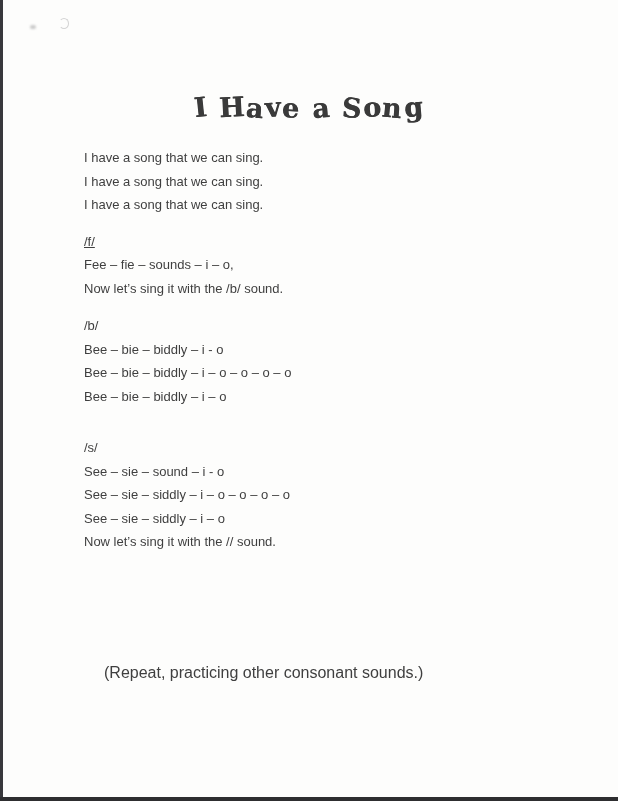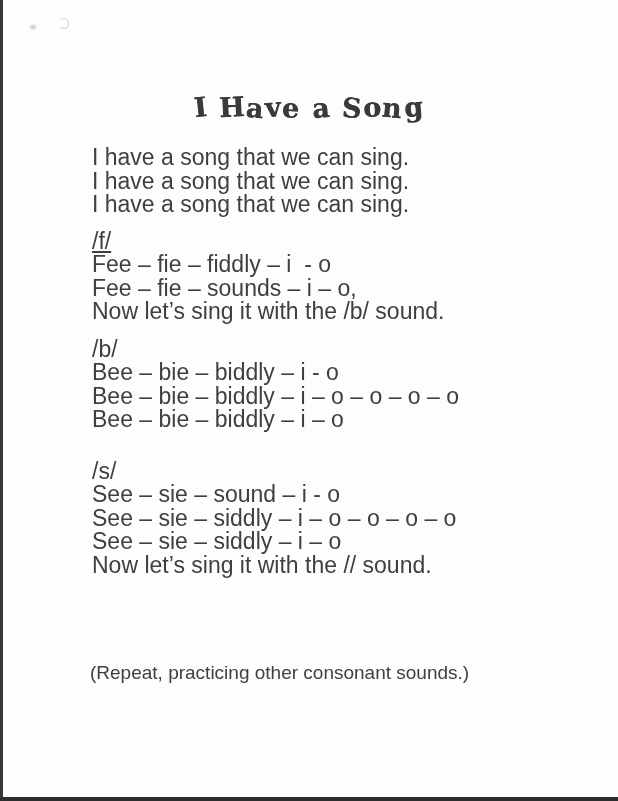--- a/index.html
+++ b/index.html
@@ -39,32 +39,32 @@
     width: 618px; text-align: center;
     font-family: "DejaVu Serif", serif;
     font-weight: bold;
     font-size: 27px;
     letter-spacing: 1.5px;
     color: #3a3a3a;
     text-shadow: 0.4px 0 0 #3a3a3a;
   }
   
   .content {
-    position: absolute; left: 92px; top: 146px;
-    font-size: 23px;
+    position: absolute; left: 84px; top: 146px;
+    font-size: 13px;
     line-height: 23.5px;
   }
   .line, .section-label { white-space: pre-wrap; }
   .section { margin-top: 13px; }
   .section.sec-b { margin-top: 14px; }
   .section.sec-s { margin-top: 28px; }
   .section-label.underlined { text-decoration: underline; }
   .footer-note {
-    position: absolute; left: 90px; top: 662px;
-    font-size: 19px;
+    position: absolute; left: 104px; top: 662px;
+    font-size: 16px;
     line-height: 22px;
     white-space: pre-wrap;
   }
 </style>
 </head>
 <body>
 
 <div class="scan-edge-left"></div>
 <div class="scan-edge-bottom"></div>
 <div class="scan-speck-1"></div>
@@ -75,21 +75,20 @@
 <div class="content">
 
   <div class="verse">
     <div class="line">I have a song that we can sing.</div>
     <div class="line">I have a song that we can sing.</div>
     <div class="line">I have a song that we can sing.</div>
   </div>
 
   <div class="section sec-f">
     <div class="section-label underlined">/f/</div>
-    <div class="line">Fee – fie – fiddly – i  - o</div>
     <div class="line">Fee – fie – sounds – i – o,</div>
     <div class="line">Now let’s sing it with the /b/ sound.</div>
   </div>
 
   <div class="section sec-b">
     <div class="section-label">/b/</div>
     <div class="line">Bee – bie – biddly – i - o</div>
     <div class="line">Bee – bie – biddly – i – o – o – o – o</div>
     <div class="line">Bee – bie – biddly – i – o</div>
   </div>

